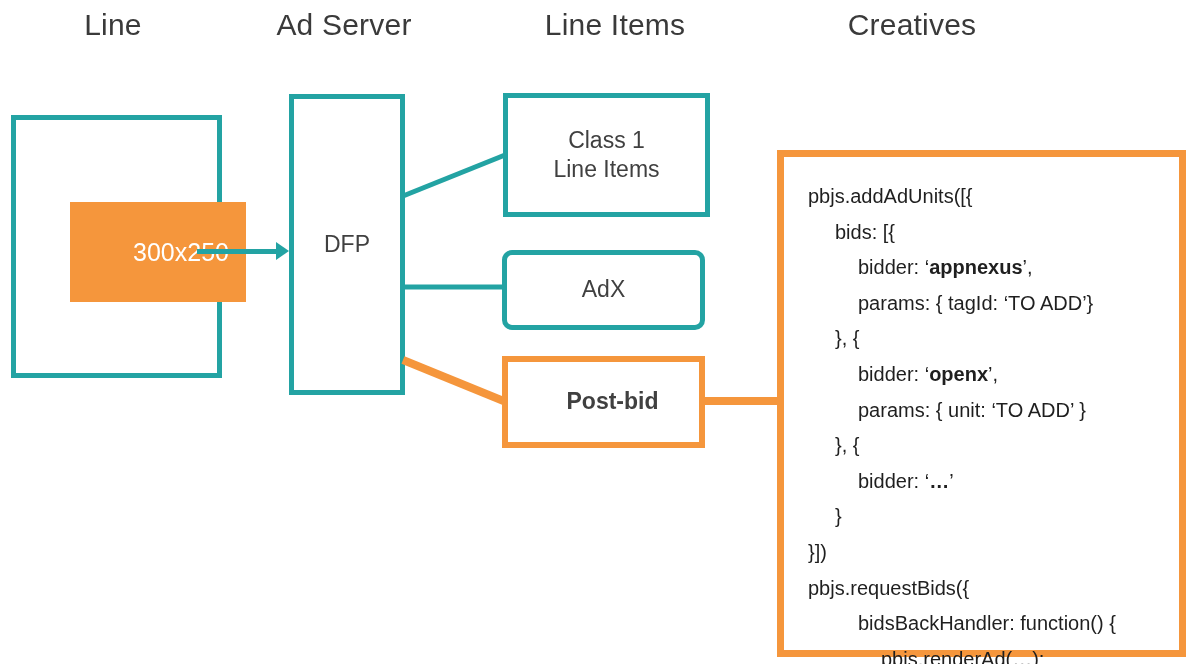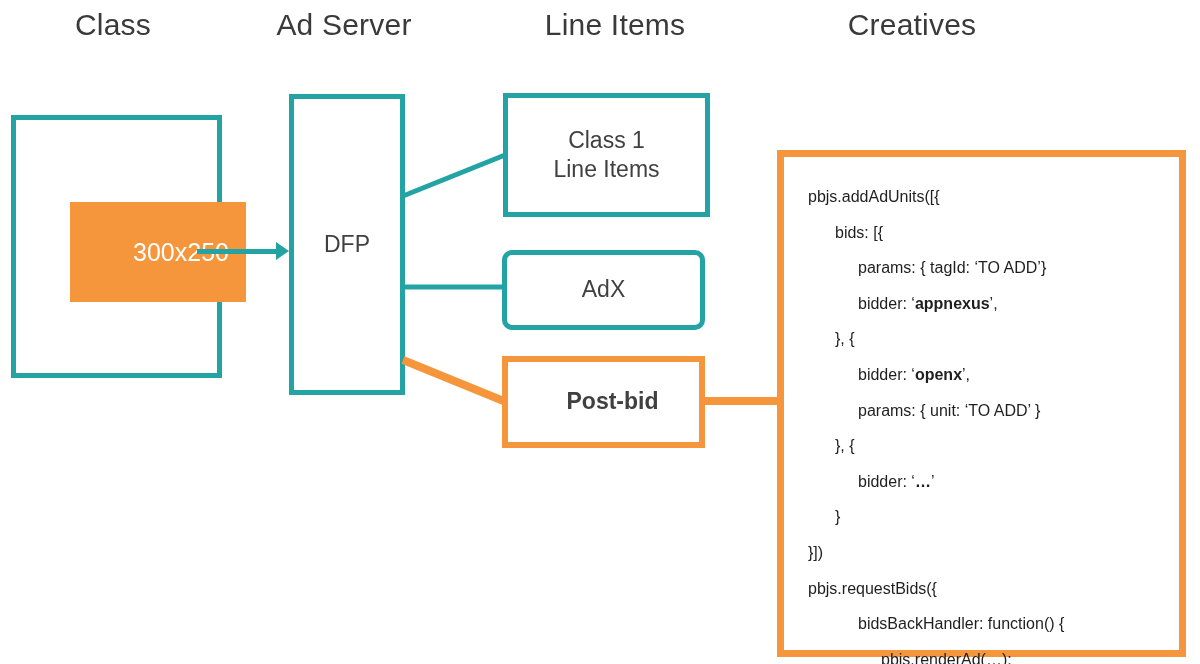--- a/index.html
+++ b/index.html
@@ -95,34 +95,34 @@
     border: 7px solid #f5963c;
     background: #ffffff;
   }
   #code-lines {
     position: absolute;
     left: 24px;
     top: 22px;
     right: 6px;
   }
   .code-line {
-    font-size: 16px;
+    font-size: 20px;
     line-height: 35.6px;
     color: #1f1f1f;
     white-space: pre;
     font-family: "Liberation Sans", sans-serif;
   }
   .code-line b { font-weight: bold; }
 </style>
 </head>
 <body>
 
 <div id="canvas">
 
-  <div class="col-header" style="left:113px; top:8px;">Class</div>
+  <div class="col-header" style="left:113px; top:8px;">Line</div>
   <div class="col-header" style="left:344px; top:8px;">Ad Server</div>
   <div class="col-header" style="left:615px; top:8px;">Line Items</div>
   <div class="col-header" style="left:912px; top:8px;">Creatives</div>
 
   <div class="box box-teal" style="left:11px; top:115px; width:211px; height:263px;"></div>
 
   <div class="creative-block" style="left:70px; top:202px; width:130px; height:100px;">
     <span>300x250</span>
   </div>
 
@@ -156,22 +156,22 @@
   </div>
 
   <div class="box box-orange" style="left:502px; top:356px; width:203px; height:92px;">
     <span class="box-label bold">Post-bid</span>
   </div>
 
   <div id="code-panel">
     <div id="code-lines">
         <div class="code-line" style="padding-left: 0px;"><span>pbjs.addAdUnits([{</span></div>
         <div class="code-line" style="padding-left: 27px;"><span>bids: [{</span></div>
+        <div class="code-line" style="padding-left: 50px;"><span>bidder: ‘</span><b>appnexus</b><span>’,</span></div>
         <div class="code-line" style="padding-left: 50px;"><span>params: { tagId: ‘TO ADD’}</span></div>
-        <div class="code-line" style="padding-left: 50px;"><span>bidder: ‘</span><b>appnexus</b><span>’,</span></div>
         <div class="code-line" style="padding-left: 27px;"><span>}, {</span></div>
         <div class="code-line" style="padding-left: 50px;"><span>bidder: ‘</span><b>openx</b><span>’,</span></div>
         <div class="code-line" style="padding-left: 50px;"><span>params: { unit: ‘TO ADD’ }</span></div>
         <div class="code-line" style="padding-left: 27px;"><span>}, {</span></div>
         <div class="code-line" style="padding-left: 50px;"><span>bidder: ‘</span><b>…</b><span>’</span></div>
         <div class="code-line" style="padding-left: 27px;"><span>}</span></div>
         <div class="code-line" style="padding-left: 0px;"><span>}])</span></div>
         <div class="code-line" style="padding-left: 0px;"><span>pbjs.requestBids({</span></div>
         <div class="code-line" style="padding-left: 50px;"><span>bidsBackHandler: function() {</span></div>
         <div class="code-line" style="padding-left: 73px;"><span>pbjs.renderAd(…);</span></div>

